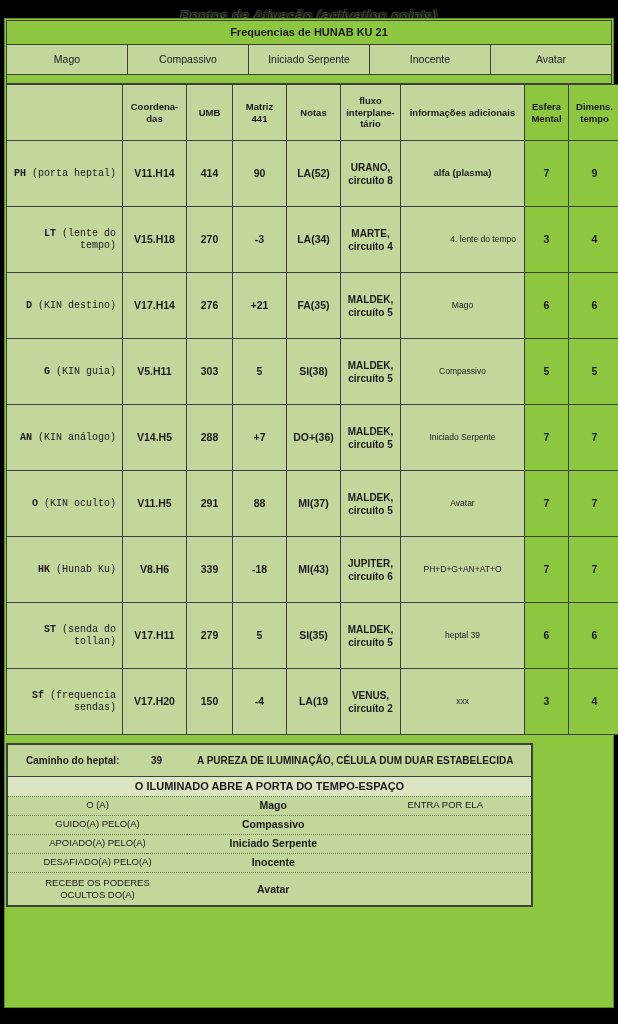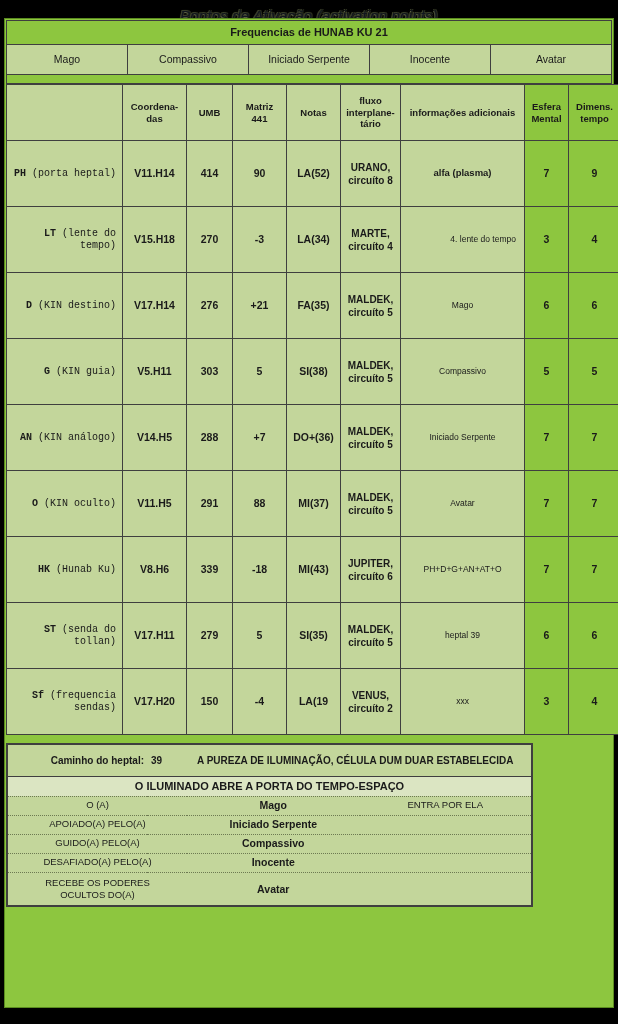--- a/index.html
+++ b/index.html
@@ -147,21 +147,21 @@
     background: #c3d69b;
     font-size: 9.5px;
     color: #1a1a1a;
   }
   #bottom-table tr.caminho td {
     height: 32px;
     font-weight: bold;
     font-size: 10px;
     border-bottom: 1px solid #3f3f3f;
   }
-  #bottom-table td.cam-label { text-align: right; padding-left: 26px; }
+  #bottom-table td.cam-label { text-align: left; padding-left: 18px; }
   #bottom-table td.cam-num   { text-align: left; padding-left: 4px; }
   #bottom-table td.cam-text  { text-align: left; padding-left: 10px; }
   #bottom-table tr.banner td {
     background: #dbe5c2;
     font-weight: bold;
     font-size: 11px;
     height: 20px;
     border-bottom: 1px dotted #6d7a52;
   }
   #bottom-table tr.pair td {
@@ -347,27 +347,27 @@
         <td colspan="4">O ILUMINADO ABRE A PORTA DO TEMPO-ESPAÇO</td>
       </tr>
       </tbody>
         <tbody id="pairs-body">
           <tr class="pair">
             <td class="pair-label" colspan="2">O (A)</td>
             <td class="pair-value" style="width: 150px;">Mago</td>
             <td class="pair-extra">ENTRA POR ELA</td>
           </tr>
           <tr class="pair">
-            <td class="pair-label" colspan="2">APOIADO(A) PELO(A)</td>
-            <td class="pair-value" style="width: 150px;">Iniciado Serpente</td>
+            <td class="pair-label" colspan="2">GUIDO(A) PELO(A)</td>
+            <td class="pair-value" style="width: 150px;">Compassivo</td>
             <td class="pair-extra"></td>
           </tr>
           <tr class="pair">
-            <td class="pair-label" colspan="2">GUIDO(A) PELO(A)</td>
-            <td class="pair-value" style="width: 150px;">Compassivo</td>
+            <td class="pair-label" colspan="2">APOIADO(A) PELO(A)</td>
+            <td class="pair-value" style="width: 150px;">Iniciado Serpente</td>
             <td class="pair-extra"></td>
           </tr>
           <tr class="pair">
             <td class="pair-label" colspan="2">DESAFIADO(A) PELO(A)</td>
             <td class="pair-value" style="width: 150px;">Inocente</td>
             <td class="pair-extra"></td>
           </tr>
         </tbody>
       <tbody>
           <tr class="tall">

